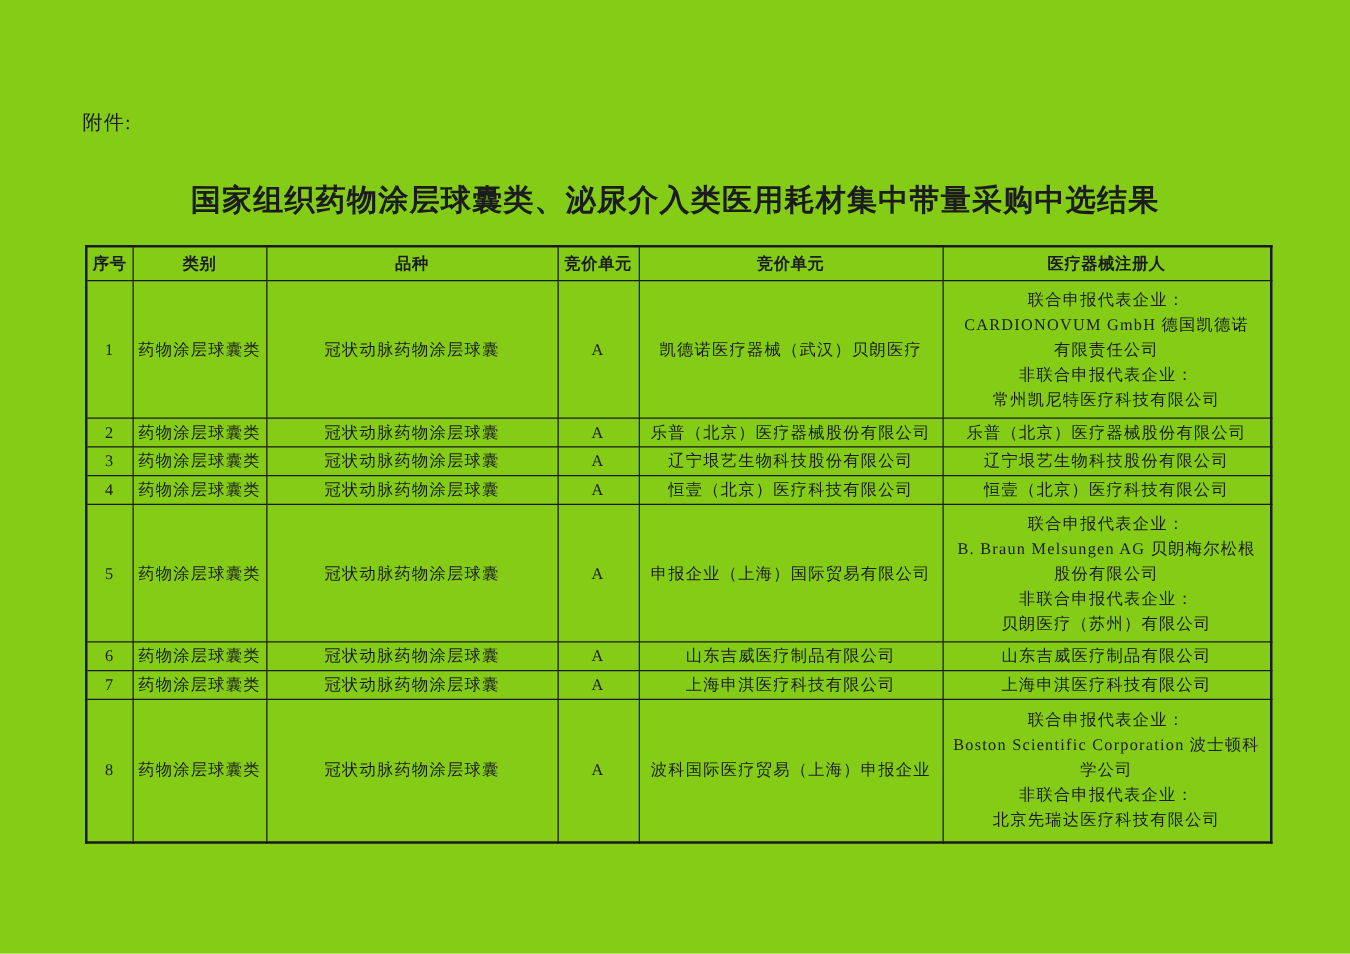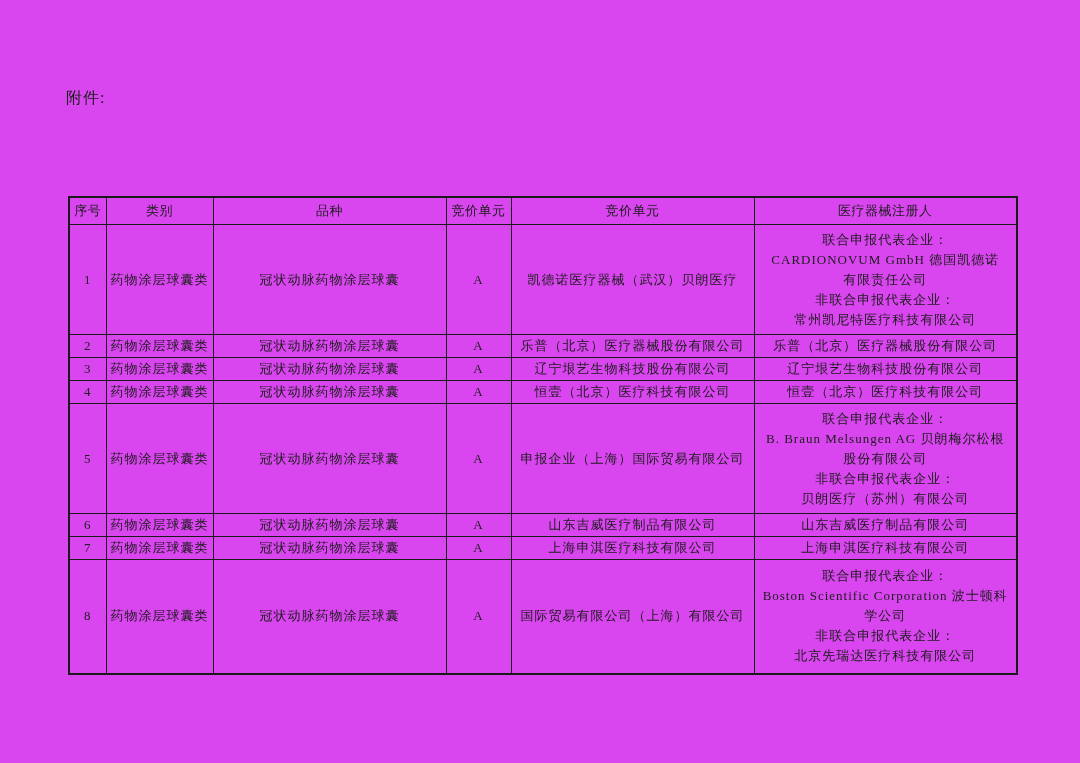--- a/index.html
+++ b/index.html
@@ -9,21 +9,21 @@
     width: 1080px;
     height: 763px;
     overflow: hidden;
     font-family: "Liberation Serif", "DejaVu Serif", serif;
     color: #1c1c1c;
   }
   .page {
     position: relative;
     width: 1080px;
     height: 763px;
-    background: #d946ef;
+    background: #84cc16;
   }
   .attachment {
     position: absolute;
     left: 66px;
     top: 88px;
     font-size: 16px;
     letter-spacing: 1px;
   }
   .title {
     position: absolute;
@@ -49,21 +49,21 @@
   table.results th, table.results td {
     border: 1px solid #1a1a1a;
     text-align: center;
     vertical-align: middle;
     padding: 1px 2px;
     letter-spacing: 1px;
     line-height: 20px;
     overflow: hidden;
   }
   table.results th {
-    font-weight: normal;
+    font-weight: bold;
     height: 24px;
     letter-spacing: 0.5px;
   }
   col.c-no    { width: 37px; }
   col.c-cat   { width: 107px; }
   col.c-var   { width: 233px; }
   col.c-unit  { width: 65px; }
   col.c-app   { width: 243px; }
   col.c-reg   { width: 263px; }
   tr.row-short { height: 21px; }
@@ -85,20 +85,21 @@
     font-family: "Liberation Sans", "DejaVu Sans", sans-serif;
   }
 </style>
 </head>
 <body>
 
 <div class="page">
 
   <div class="attachment">附件:</div>
 
+  <h1 class="title">国家组织药物涂层球囊类、泌尿介入类医用耗材集中带量采购中选结果</h1>
 
   <table class="results">
     <colgroup>
       <col class="c-no">
         <col class="c-cat">
         <col class="c-var">
       <col class="c-unit">
         <col class="c-app">
         <col class="c-reg">
     </colgroup>
@@ -175,21 +176,21 @@
         <td>冠状动脉药物涂层球囊</td>
         <td>A</td>
         <td>上海申淇医疗科技有限公司</td>
         <td class="registrant">上海申淇医疗科技有限公司</td>
       </tr>
       <tr class="row-tall2">
         <td>8</td>
         <td>药物涂层球囊类</td>
         <td>冠状动脉药物涂层球囊</td>
         <td>A</td>
-        <td>国际贸易有限公司（上海）有限公司</td>
+        <td>波科国际医疗贸易（上海）申报企业</td>
         <td class="registrant">联合申报代表企业：
 Boston Scientific Corporation 波士顿科
 学公司
 非联合申报代表企业：
 北京先瑞达医疗科技有限公司</td>
       </tr>
     </tbody>
   </table>
 
 

